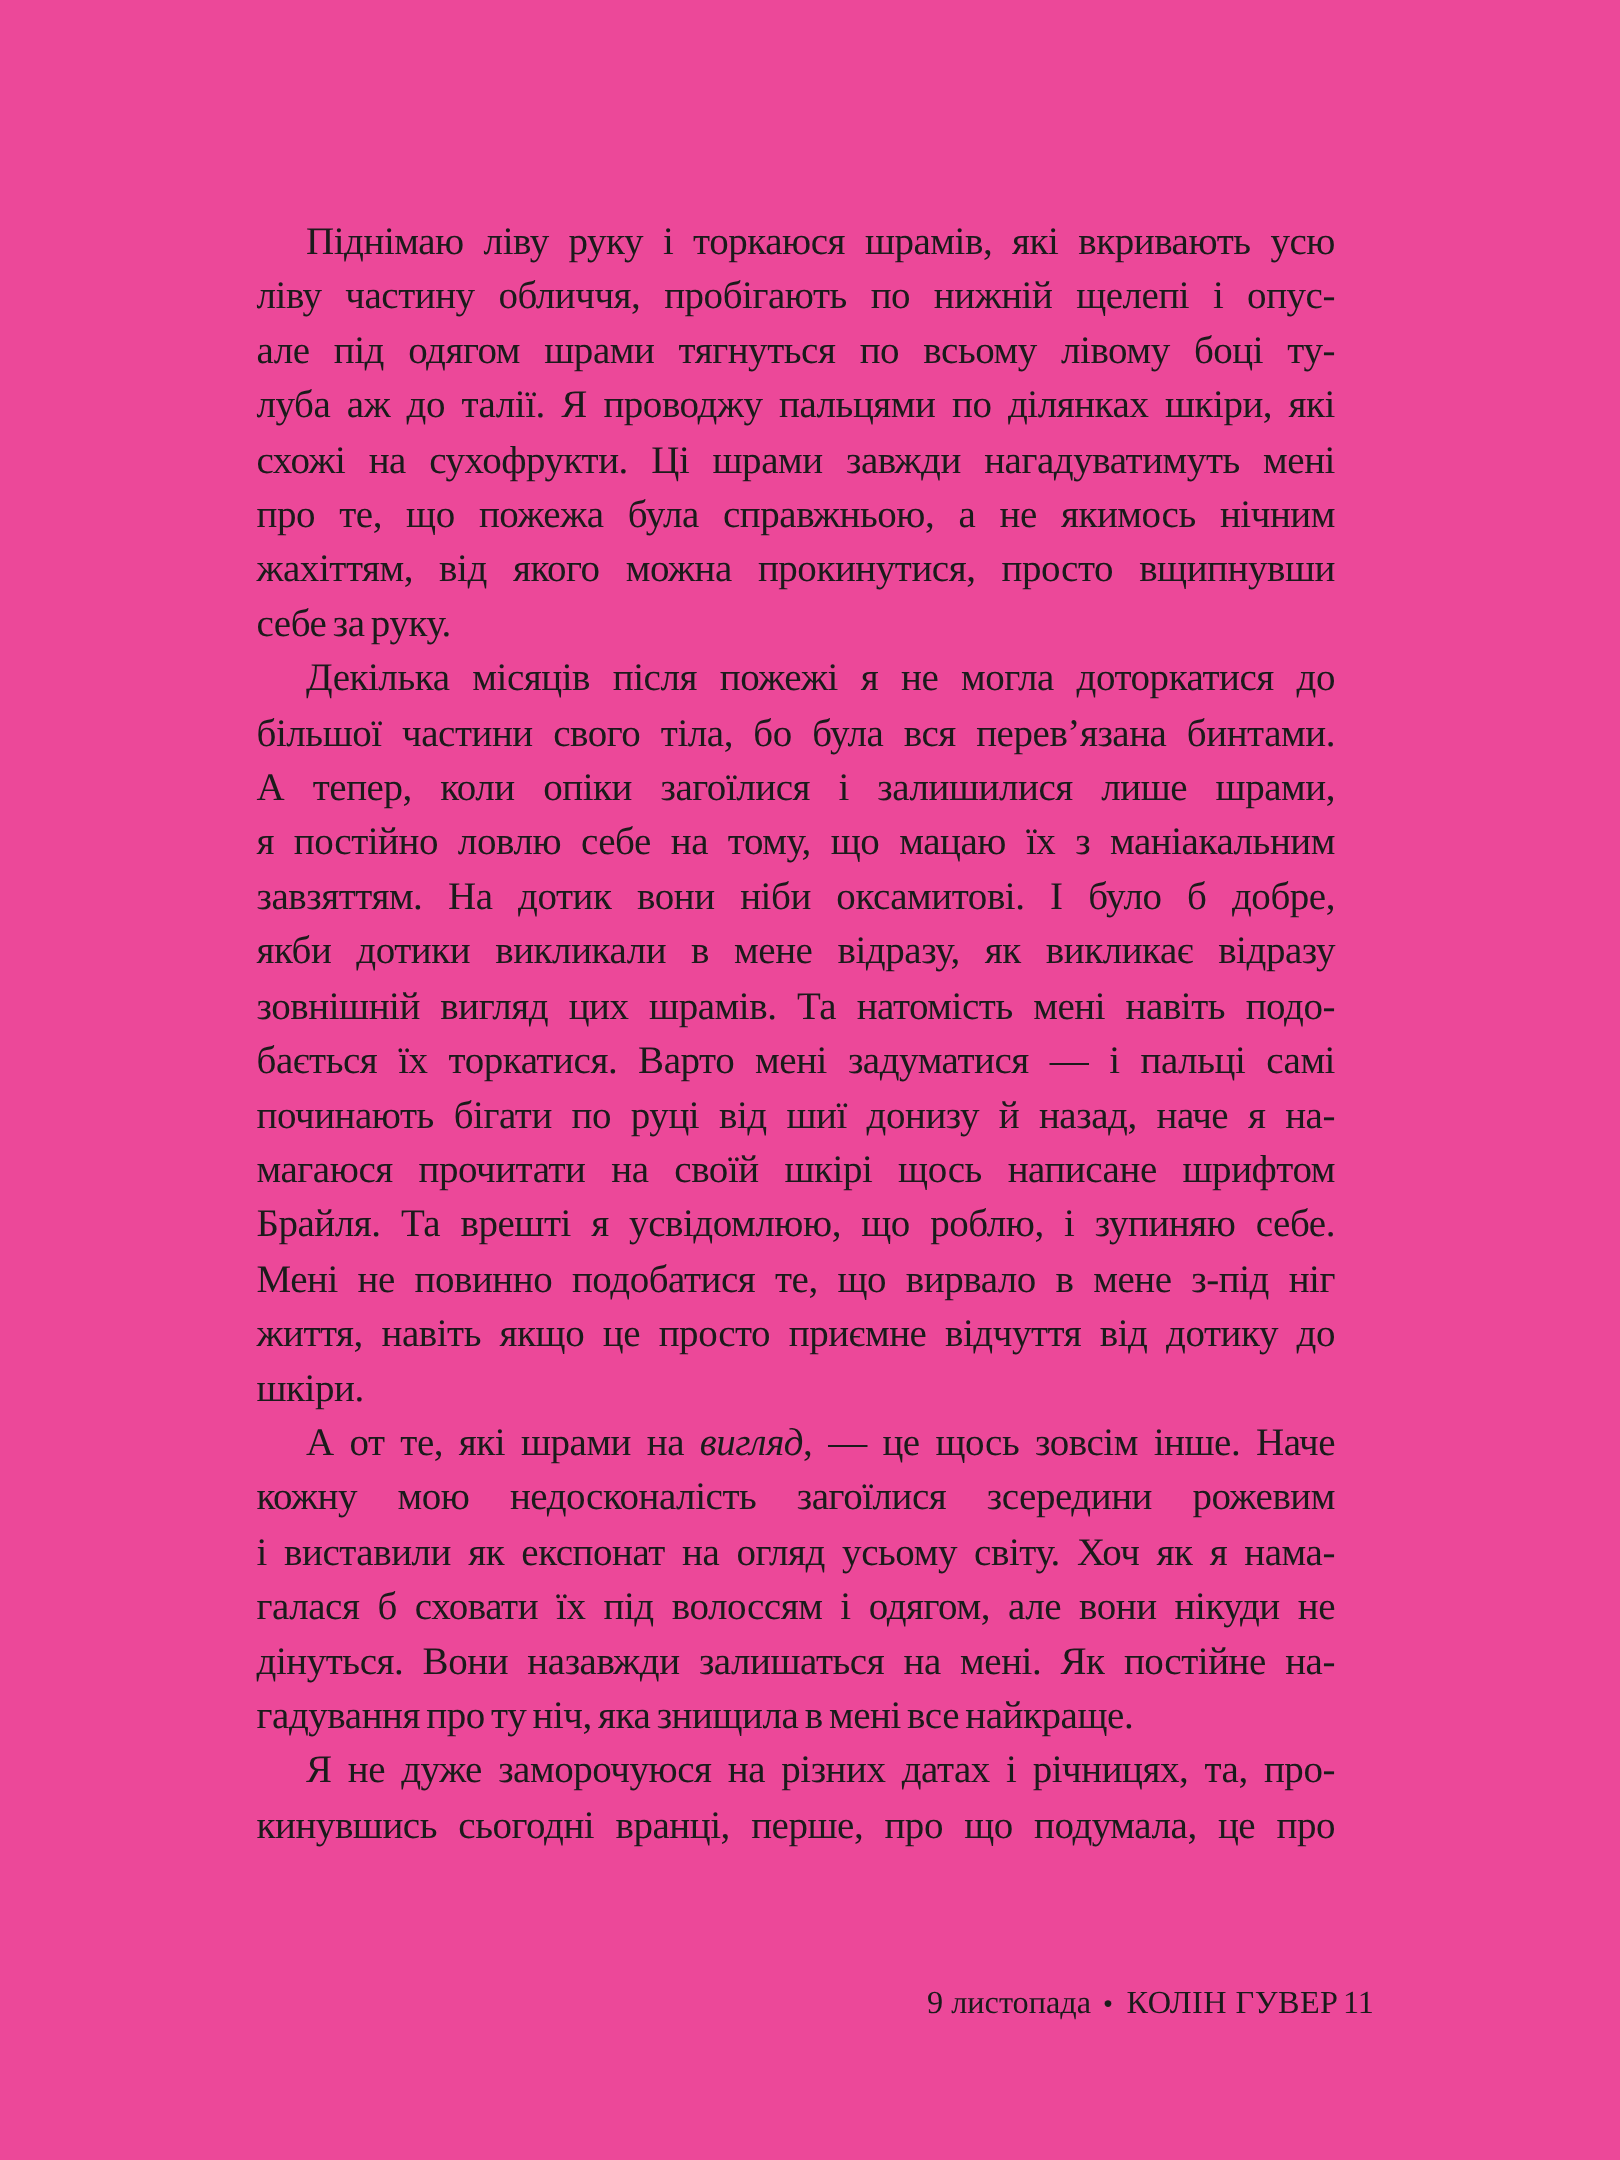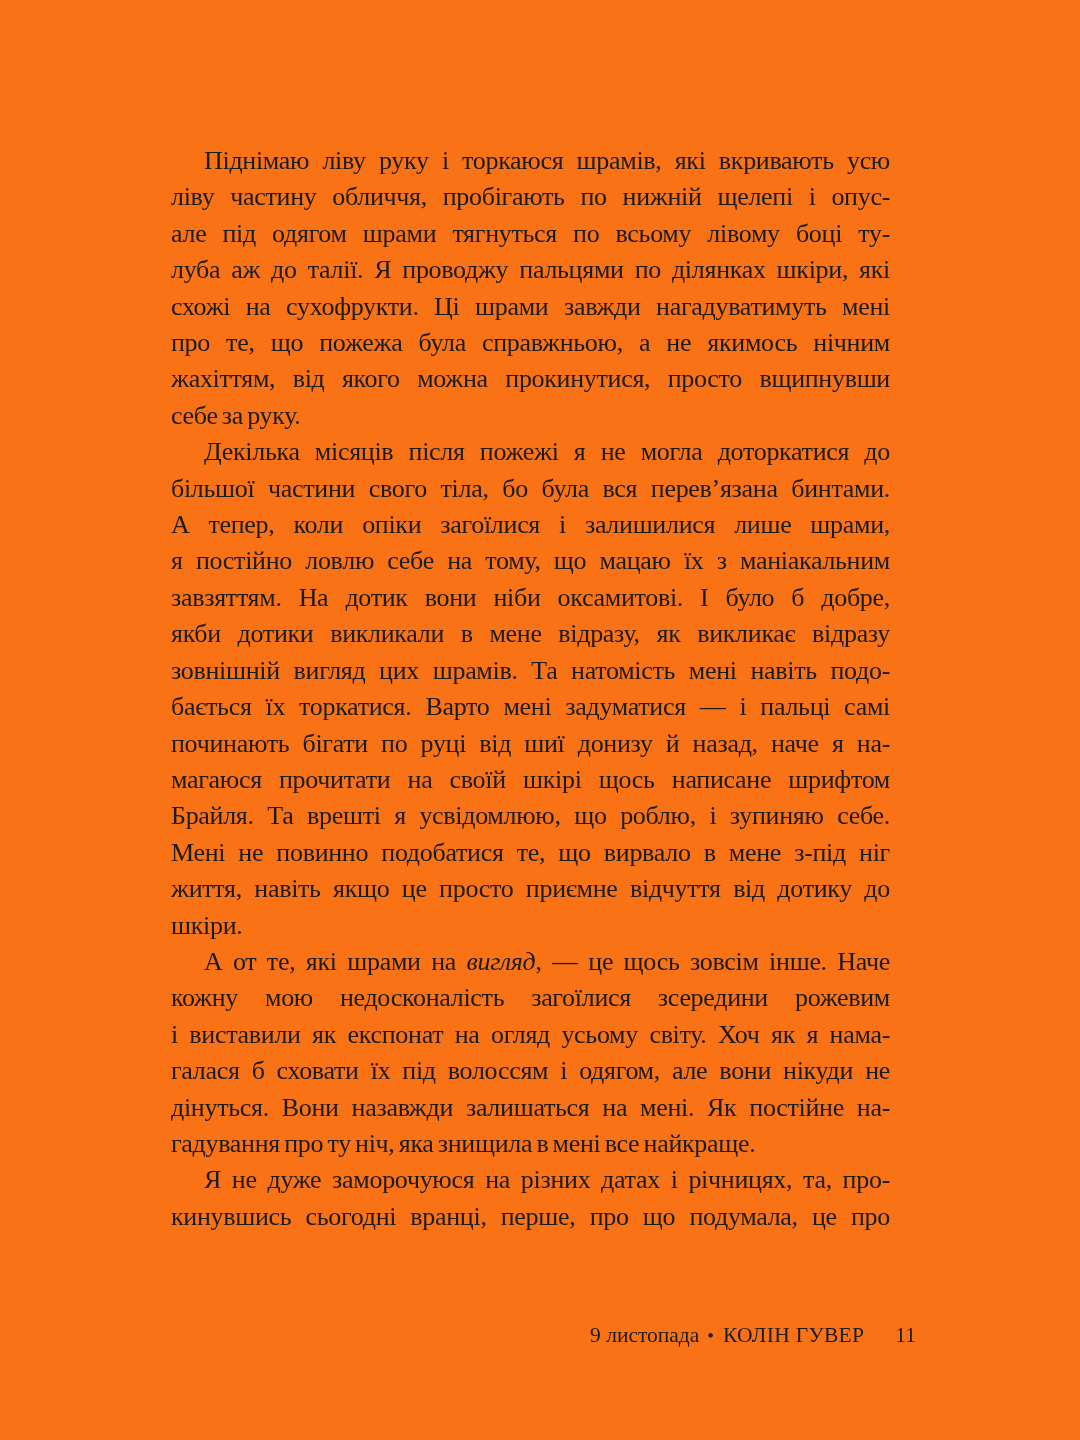--- a/index.html
+++ b/index.html
@@ -4,21 +4,21 @@
 <style>
   html, body {
     margin: 0;
     padding: 0;
     background: #ffffff;
   }
   .page {
     position: relative;
     width: 1080px;
     height: 1440px;
-    background: #f97316;
+    background: #ec4899;
     overflow: hidden;
     font-family: "Liberation Serif", "DejaVu Serif", serif;
     color: #1b1b1b;
   }
   .text-block {
     position: absolute;
     left: 171px;
     top: 143px;
     width: 719px;
     font-size: 26px;
@@ -56,21 +56,21 @@
   }
   .running-footer .bullet {
     margin: 0 9px 0 8px;
     font-size: 19px;
   }
   .running-footer .author {
     letter-spacing: 0.3px;
     text-align: right;
   }
   .running-footer .pagenum {
-    margin-left: 31px;
+    margin-left: 3px;
   }
 </style>
 </head>
 <body>
 
 <div class="page">
 
   <main class="text-block">
       <div class="para">
         <div class="line first">Піднімаю ліву руку і торкаюся шрамів, які вкривають усю</div>

